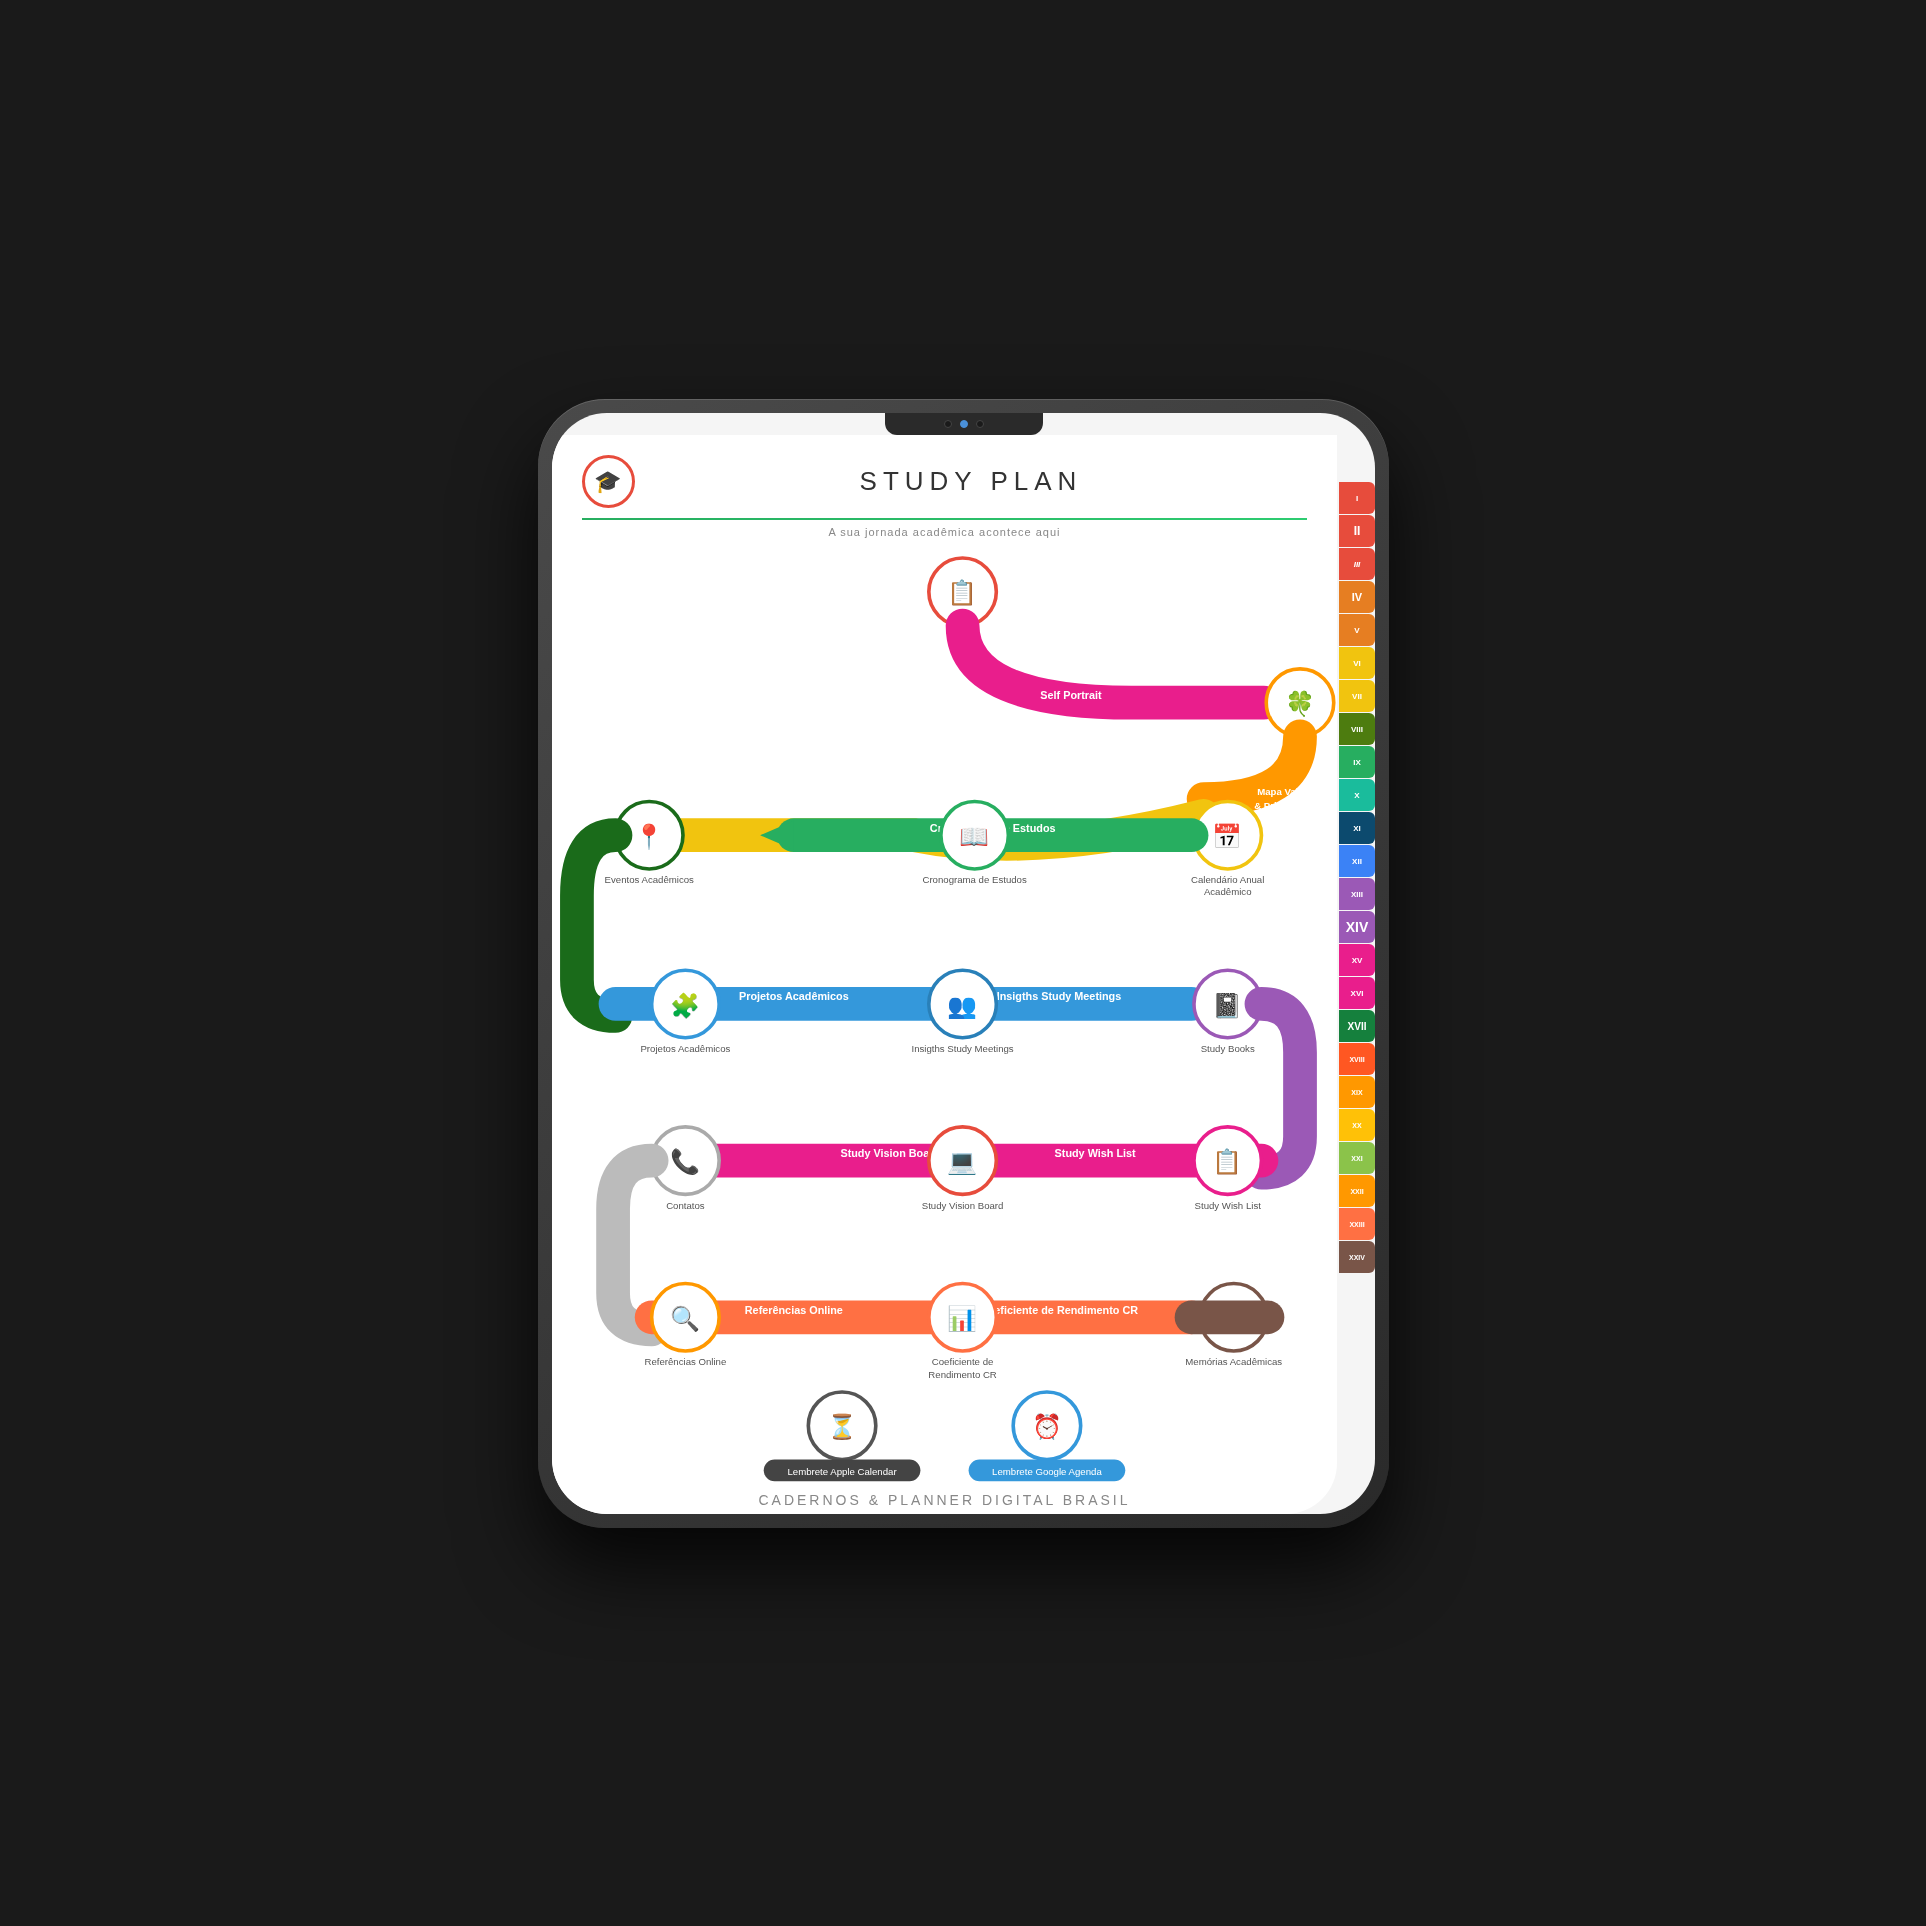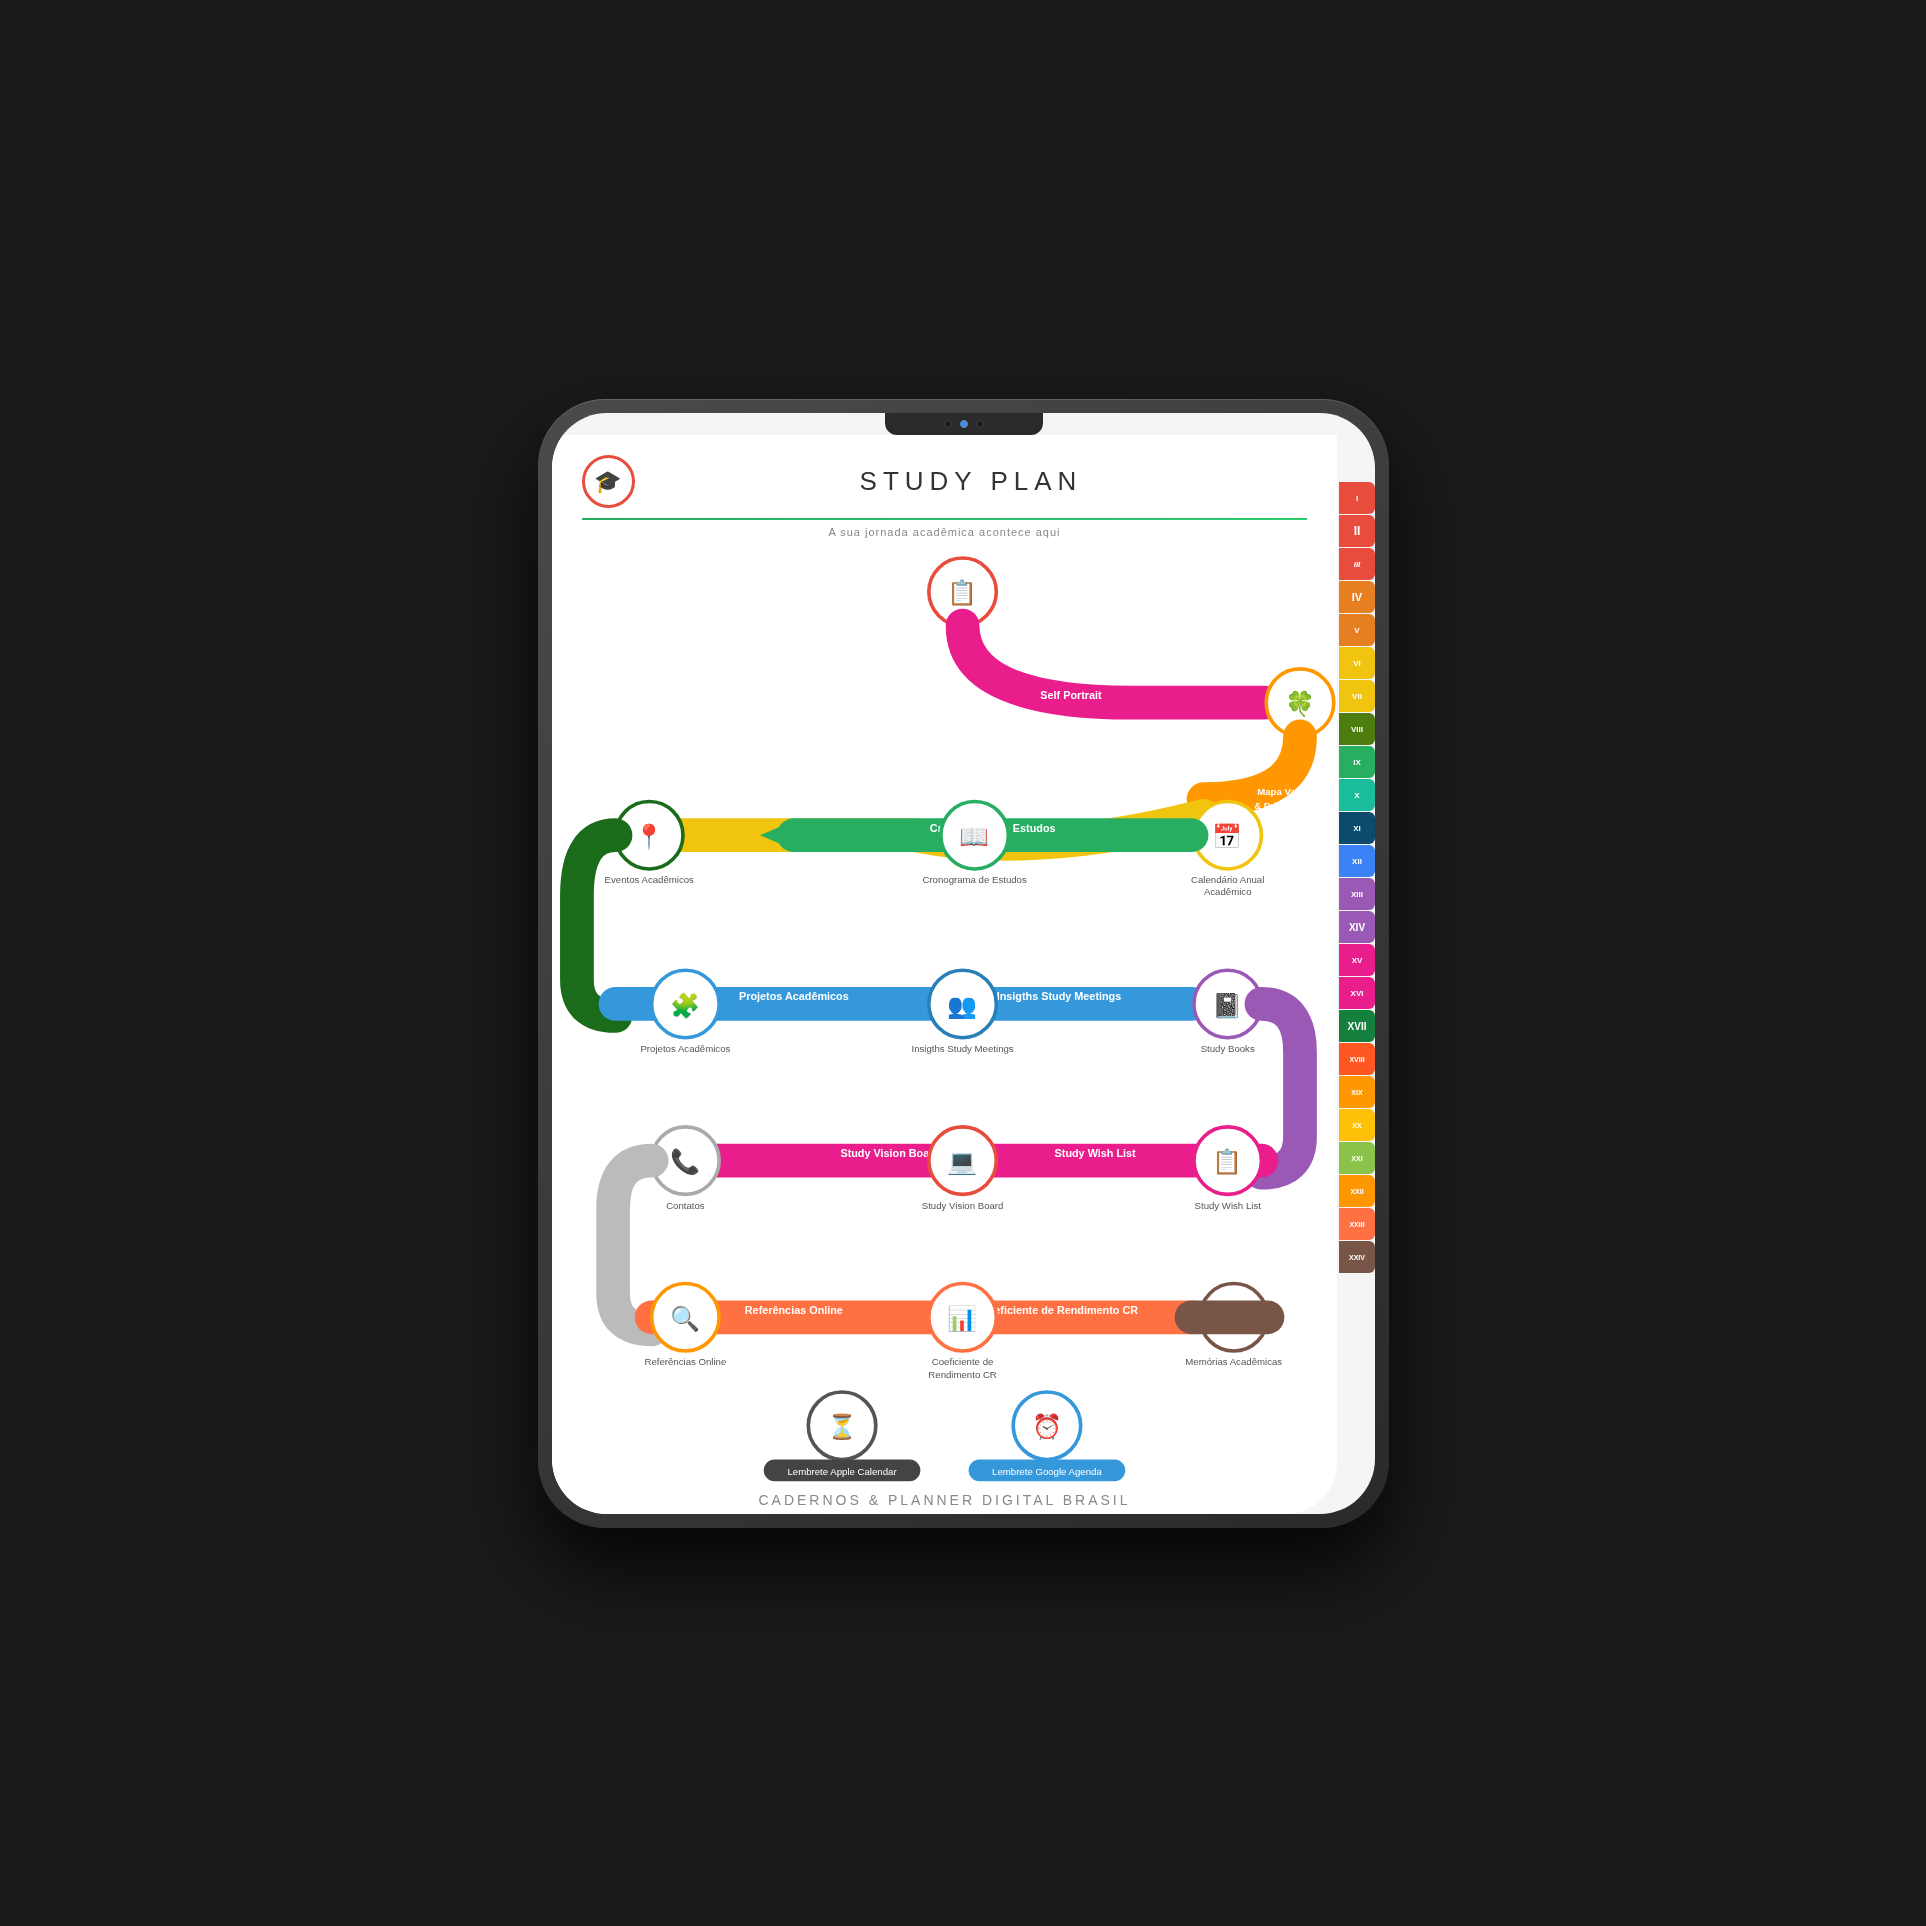--- a/index.html
+++ b/index.html
@@ -310,21 +310,21 @@
         <div class="tab-item" style="background: rgb(230, 126, 34); font-size: 11px;">IV</div>
         <div class="tab-item" style="background: rgb(230, 126, 34); font-size: 8px;">V</div>
         <div class="tab-item" style="background: rgb(241, 196, 15); font-size: 8px;">VI</div>
         <div class="tab-item" style="background: rgb(241, 196, 15); font-size: 8px;">VII</div>
         <div class="tab-item" style="background: #4d7c0f; font-size: 8px;">VIII</div>
         <div class="tab-item" style="background: rgb(39, 174, 96); font-size: 8px;">IX</div>
         <div class="tab-item" style="background: rgb(26, 188, 156); font-size: 8px;">X</div>
         <div class="tab-item" style="background: #0c4a6e; font-size: 8px;">XI</div>
         <div class="tab-item" style="background: #3b82f6; font-size: 8px;">XII</div>
         <div class="tab-item" style="background: rgb(155, 89, 182); font-size: 8px; text-align: center;">XIII</div>
-        <div class="tab-item" style="background: rgb(155, 89, 182); font-size: 10px;">XIV</div>
+        <div class="tab-item" style="background: rgb(155, 89, 182); font-size: 14px;">XIV</div>
         <div class="tab-item" style="background: rgb(233, 30, 140); font-size: 8px;">XV</div>
         <div class="tab-item" style="background: rgb(233, 30, 140); font-size: 8px;">XVI</div>
         <div class="tab-item" style="background: #15803d; font-size: 10px; text-align: center;">XVII</div>
         <div class="tab-item" style="background: rgb(255, 87, 34); font-size: 7px;">XVIII</div>
         <div class="tab-item" style="background: rgb(255, 152, 0); font-size: 7px;">XIX</div>
         <div class="tab-item" style="background: rgb(255, 193, 7); font-size: 7px;">XX</div>
         <div class="tab-item" style="background: rgb(139, 195, 74); font-size: 7px;">XXI</div>
         <div class="tab-item" style="background: rgb(255, 152, 0); font-size: 7px;">XXII</div>
         <div class="tab-item" style="background: rgb(255, 112, 67); font-size: 7px;">XXIII</div>
         <div class="tab-item" style="background: rgb(121, 85, 72); font-size: 7px;">XXIV</div>

